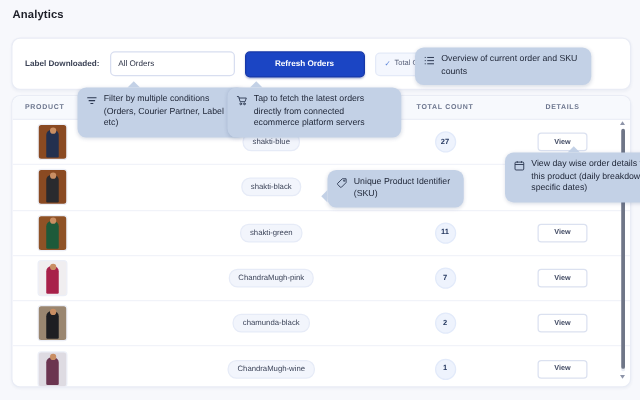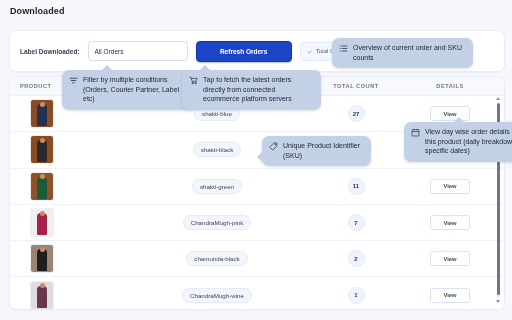--- a/index.html
+++ b/index.html
@@ -151,21 +151,21 @@
   #co-refresh{left:182px;top:70px;width:124px;}
   #co-overview{left:332px;top:38px;width:126px;}
   #co-sku{left:262px;top:136px;width:94px;}
   #co-view{left:404px;top:122px;width:120px;}
 </style>
 </head>
 <body>
 
 <div class="app">
 
-  <div class="page-title">Downloaded</div>
+  <div class="page-title">Analytics</div>
 
   <div class="filter-card">
     <div class="filter-row">
       <span class="filter-label">Label Downloaded:</span>
 
       <div class="select">
         <span class="select-value">All Orders</span>
         <span class="caret"></span>
       </div>
 

